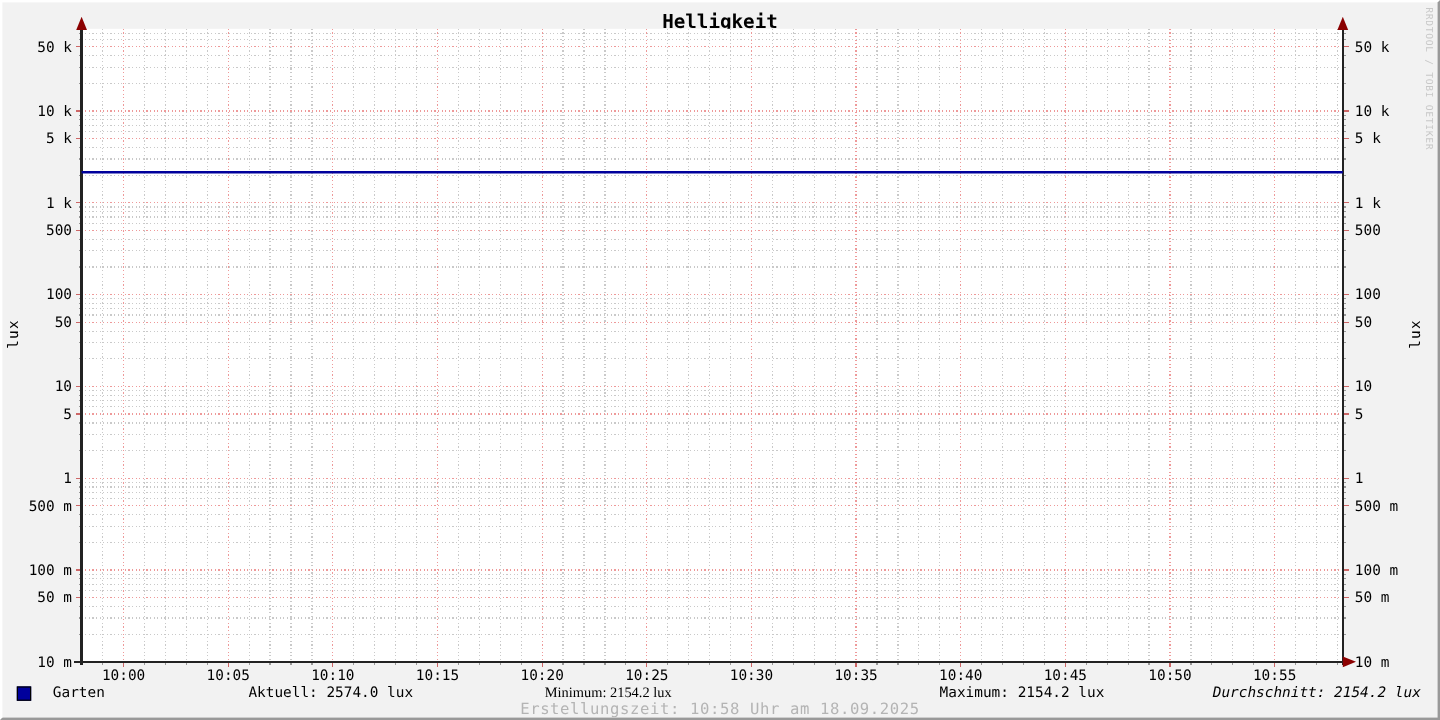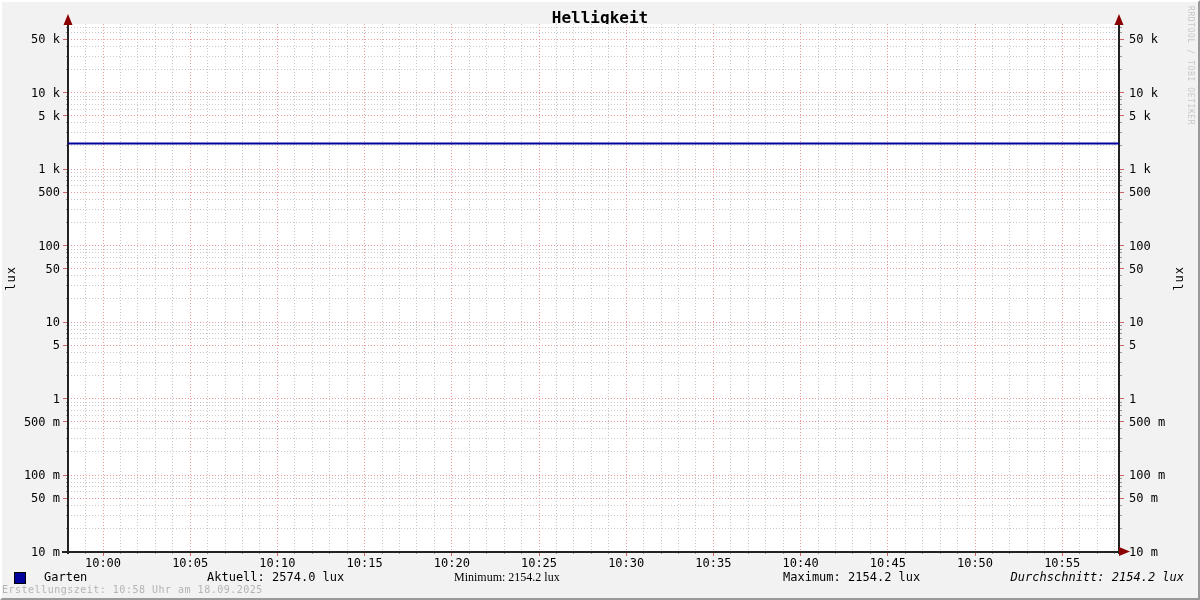--- a/index.html
+++ b/index.html
@@ -37,21 +37,21 @@
   .legend-row{position:absolute;left:0;top:568px;width:100%;height:14px;font-size:12px;}
   .legend-key{position:absolute;left:12px;top:0;display:flex;align-items:flex-end;gap:18px;}
   .swatch{width:10px;height:10px;background:#0000b4;border:1px solid #000;display:inline-block;}
   .stat{position:absolute;top:0;white-space:pre;}
   .stat-aktuell{left:205px;}
   .stat-minimum{left:452px;font-family:Liberation Serif, serif;}
   .stat-maximum{left:745px;margin-left:36px;}
   .stat-durchschnitt{right:14px;font-style:italic;}
   .footer{
     position:absolute;left:0;top:582px;width:100%;
-    text-align:left;font-size:10px;color:#b4b4b4;letter-spacing:0.5px;
+    text-align:center;font-size:13px;color:#b4b4b4;letter-spacing:0.5px;
   }
 </style>
 </head>
 <body>
 
 <div class="graph">
 
   <div class="title">Helligkeit</div>
 
   <svg class="plot" id="plot-svg" width="1200" height="600" style="font-family: &quot;DejaVu Sans Mono&quot;, &quot;Liberation Mono&quot;, monospace;">

